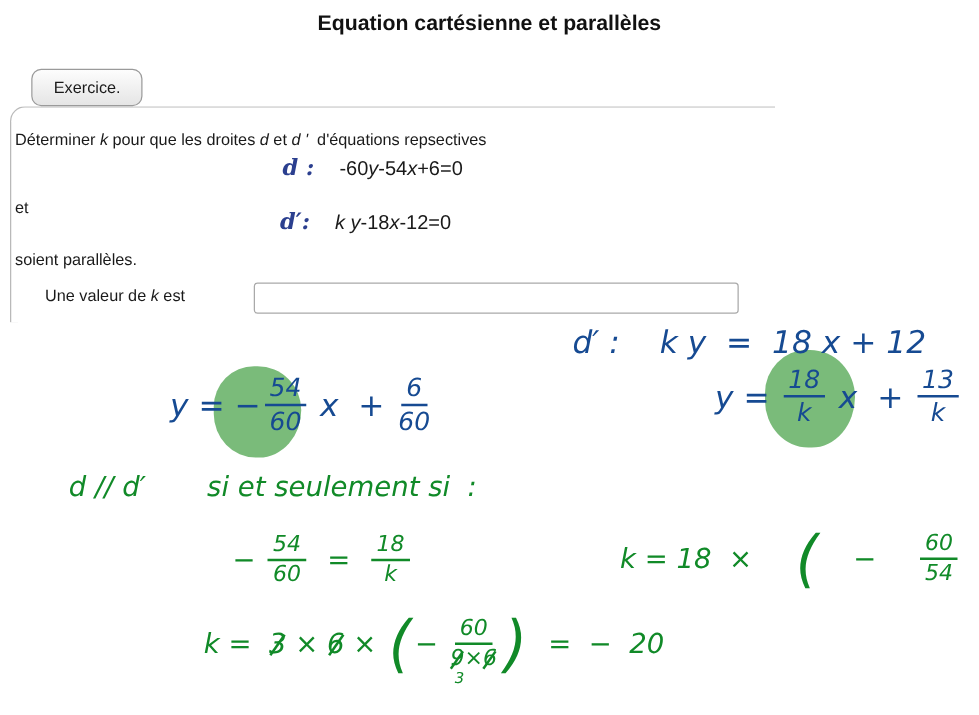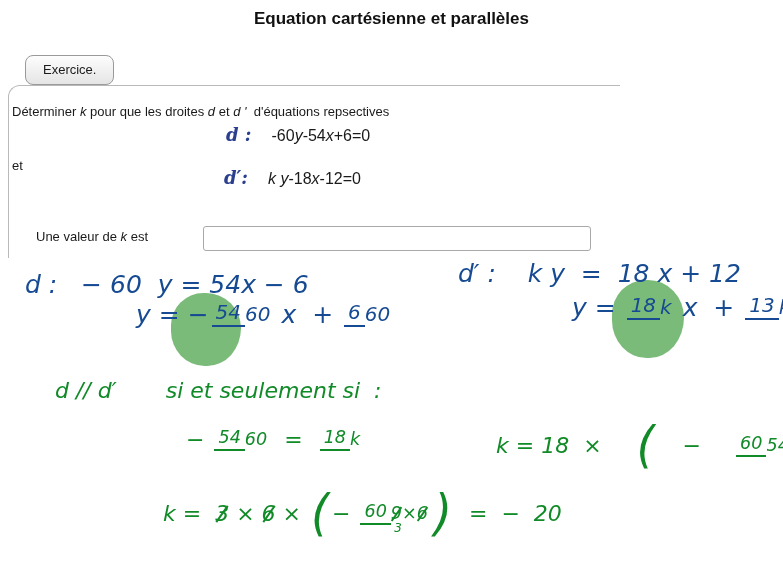--- a/index.html
+++ b/index.html
@@ -42,21 +42,21 @@
     font-size:15px; padding:0 6px; outline:none;
   }
 
   
   .hwb, .hwg { position:absolute; font-style:italic; white-space:pre; z-index:1; }
   .hwb { color:#164a92; font-size:25px; font-family:"DejaVu Sans", sans-serif; }
   .hwg { color:#118a28; font-size:22px; font-family:"DejaVu Sans", sans-serif; }
   .row { display:flex; align-items:center; }
   .row > span { white-space:pre; }
 
-  .frac { display:inline-flex; flex-direction:row; 
+  .frac { display:inline-flex; flex-direction:column; align-items:center;
           line-height:1.05; font-size:0.8em; margin:0 3px; }
   .frac .num { border-bottom:2px solid currentColor; padding:0 4px 2px; }
   .frac .den { padding-top:2px; }
 
   .blob { position:absolute; background:#7abb7a; z-index:0;
           border-radius:48% 52% 50% 50% / 46% 50% 54% 50%; }
 
   .bp { font-weight:100; font-size:210%; line-height:0.85; display:inline-block;
         transform:scaleY(1.08); margin:0 3px; }
 
@@ -85,29 +85,29 @@
     <span class="eqtext"><span>-60</span><i>y</i><span>-54</span><i>x</i><span>+6=0</span></span>
   </div>
 
   <div class="stmt" style="left:12px; top:158px;">et</div>
 
   <div class="eqrow" style="left:224px; top:167px;">
     <span class="eqlabel">d′:</span>
     <span class="eqtext"><i>k y</i><span>-18</span><i>x</i><span>-12=0</span></span>
   </div>
 
+  <div class="stmt" style="left:12px; top:200px;">soient parallèles.</div>
 
   <div class="stmt" style="left:12px; top:229px;margin-left:24px;"><span>Une valeur de </span><i>k</i><span> est</span></div>
 
   <input class="answer-input" type="text" value="" style="">
 
   <div class="blob" style="left:171px; top:293px; width:70px; height:73px;"></div>
   <div class="blob" style="left:612px; top:280px; width:72px; height:78px;"></div>
 
-  <div class="hwb" style="left:25px; top:270px;">d :   − 60  y = 54x − 6</div>
 
   <div class="hwb row" style="left:136px; top:300px;">
     <span>y = −</span>
     <span class="frac"><span class="num">54</span><span class="den">60</span></span>
     <span> x  + </span>
     <span class="frac"><span class="num">6</span><span class="den">60</span></span>
   </div>
 
   <div class="hwb" style="left:458px; top:259px;">d′ :    k y  =  18 x + 12</div>
 

